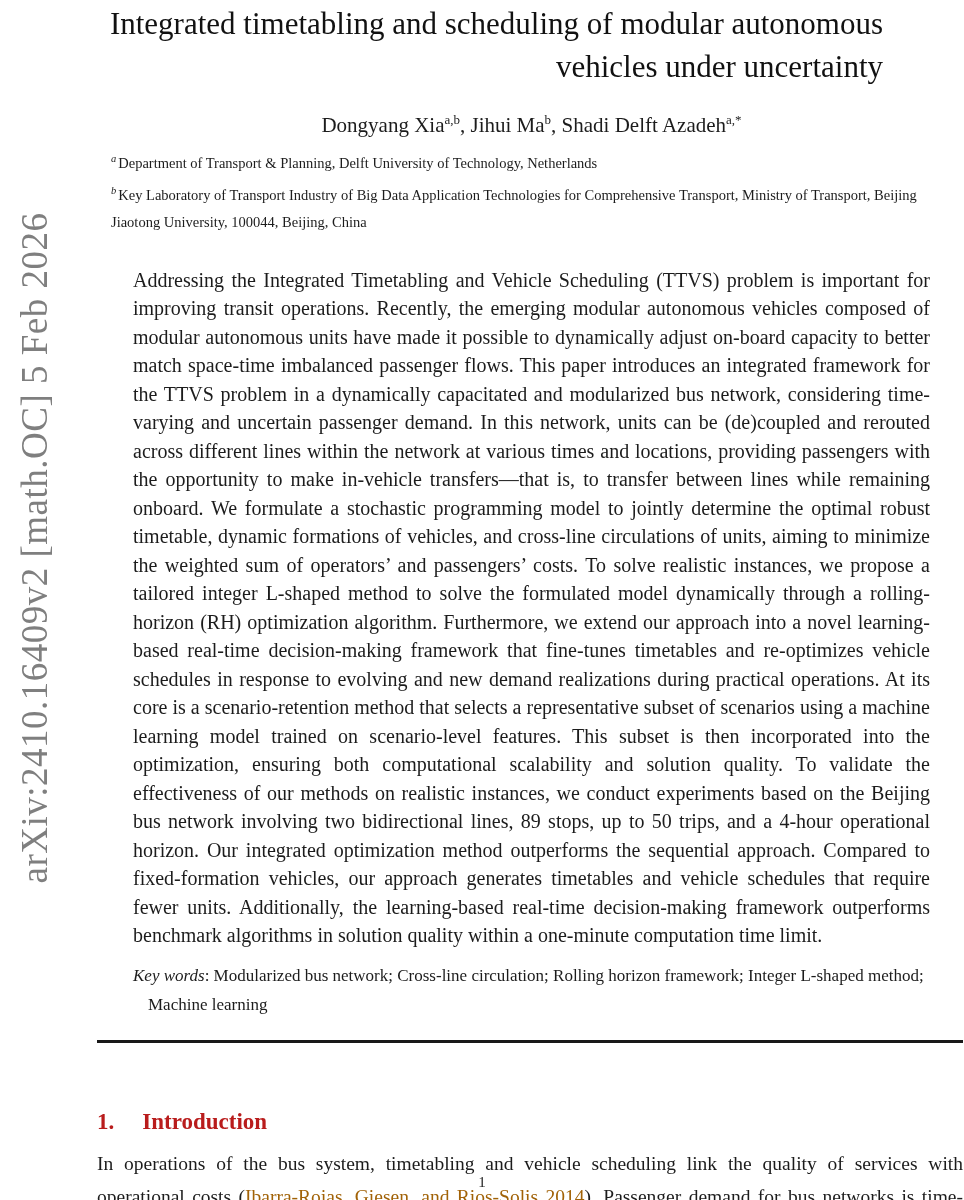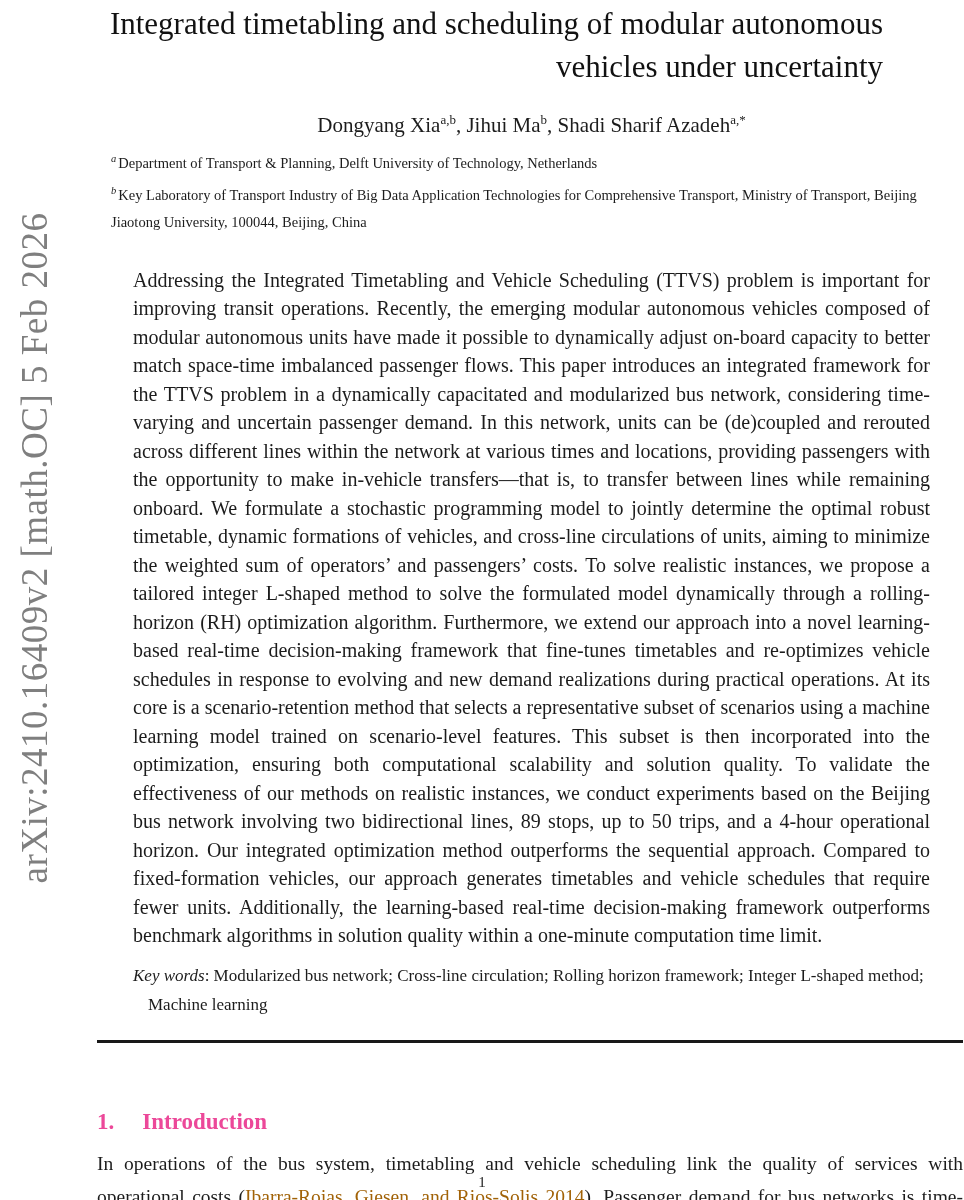--- a/index.html
+++ b/index.html
@@ -67,21 +67,21 @@
     width: 866px;
     margin: 21px 0 0 97px;
     border: 0;
     border-top: 3px solid #181818;
     height: 0;
   }
   .section-heading {
     margin: 66px 0 0 97px;
     font-size: 23px;
     font-weight: 700;
-    color: #ec4899;
+    color: #b91c1c;
   }
   .section-heading .sec-num { margin-right: 28px; }
   .intro {
     width: 866px;
     margin: 12px 0 0 97px;
     font-size: 19.5px;
     line-height: 33.5px;
     text-align: justify;
   }
   .citation-link { color: #a16207; text-decoration: none; cursor: pointer; }
@@ -94,21 +94,21 @@
   }
 </style>
 </head>
 <body>
 
 <div class="arxiv-banner">arXiv:2410.16409v2  [math.OC]  5 Feb 2026</div>
 
 <h1 class="title">Integrated timetabling and scheduling of modular autonomous vehicles under uncertainty</h1>
 
 <div class="authors">
-  <span>Dongyang Xia</span><sup>a,b</sup><span>, </span><span>Jihui Ma</span><sup>b</sup><span>, </span><span>Shadi Sharif Azadeh</span><sup>a,*</sup>
+  <span>Dongyang Xia</span><sup>a,b</sup><span>, </span><span>Jihui Ma</span><sup>b</sup><span>, </span><span>Shadi Delft Azadeh</span><sup>a,*</sup>
 </div>
 
 <div class="affiliations">
   <div><span class="affil-marker">a</span><span>Department of Transport &amp; Planning, Delft University of Technology, Netherlands</span></div>
   <div><span class="affil-marker">b</span><span>Key Laboratory of Transport Industry of Big Data Application Technologies for Comprehensive Transport, Ministry of Transport, Beijing Jiaotong University, 100044, Beijing, China</span></div>
 </div>
 
 <div class="abstract">Addressing the Integrated Timetabling and Vehicle Scheduling (TTVS) problem is important for improving transit operations. Recently, the emerging modular autonomous vehicles composed of modular autonomous units have made it possible to dynamically adjust on-board capacity to better match space-time imbalanced passenger flows. This paper introduces an integrated framework for the TTVS problem in a dynamically capacitated and modularized bus network, considering time-varying and uncertain passenger demand. In this network, units can be (de)coupled and rerouted across different lines within the network at various times and locations, providing passengers with the opportunity to make in-vehicle transfers—that is, to transfer between lines while remaining onboard. We formulate a stochastic programming model to jointly determine the optimal robust timetable, dynamic formations of vehicles, and cross-line circulations of units, aiming to minimize the weighted sum of operators’ and passengers’ costs. To solve realistic instances, we propose a tailored integer L-shaped method to solve the formulated model dynamically through a rolling-horizon (RH) optimization algorithm. Furthermore, we extend our approach into a novel learning-based real-time decision-making framework that fine-tunes timetables and re-optimizes vehicle schedules in response to evolving and new demand realizations during practical operations. At its core is a scenario-retention method that selects a representative subset of scenarios using a machine learning model trained on scenario-level features. This subset is then incorporated into the optimization, ensuring both computational scalability and solution quality. To validate the effectiveness of our methods on realistic instances, we conduct experiments based on the Beijing bus network involving two bidirectional lines, 89 stops, up to 50 trips, and a 4-hour operational horizon. Our integrated optimization method outperforms the sequential approach. Compared to fixed-formation vehicles, our approach generates timetables and vehicle schedules that require fewer units. Additionally, the learning-based real-time decision-making framework outperforms benchmark algorithms in solution quality within a one-minute computation time limit.</div>
 
 <div class="keywords">

